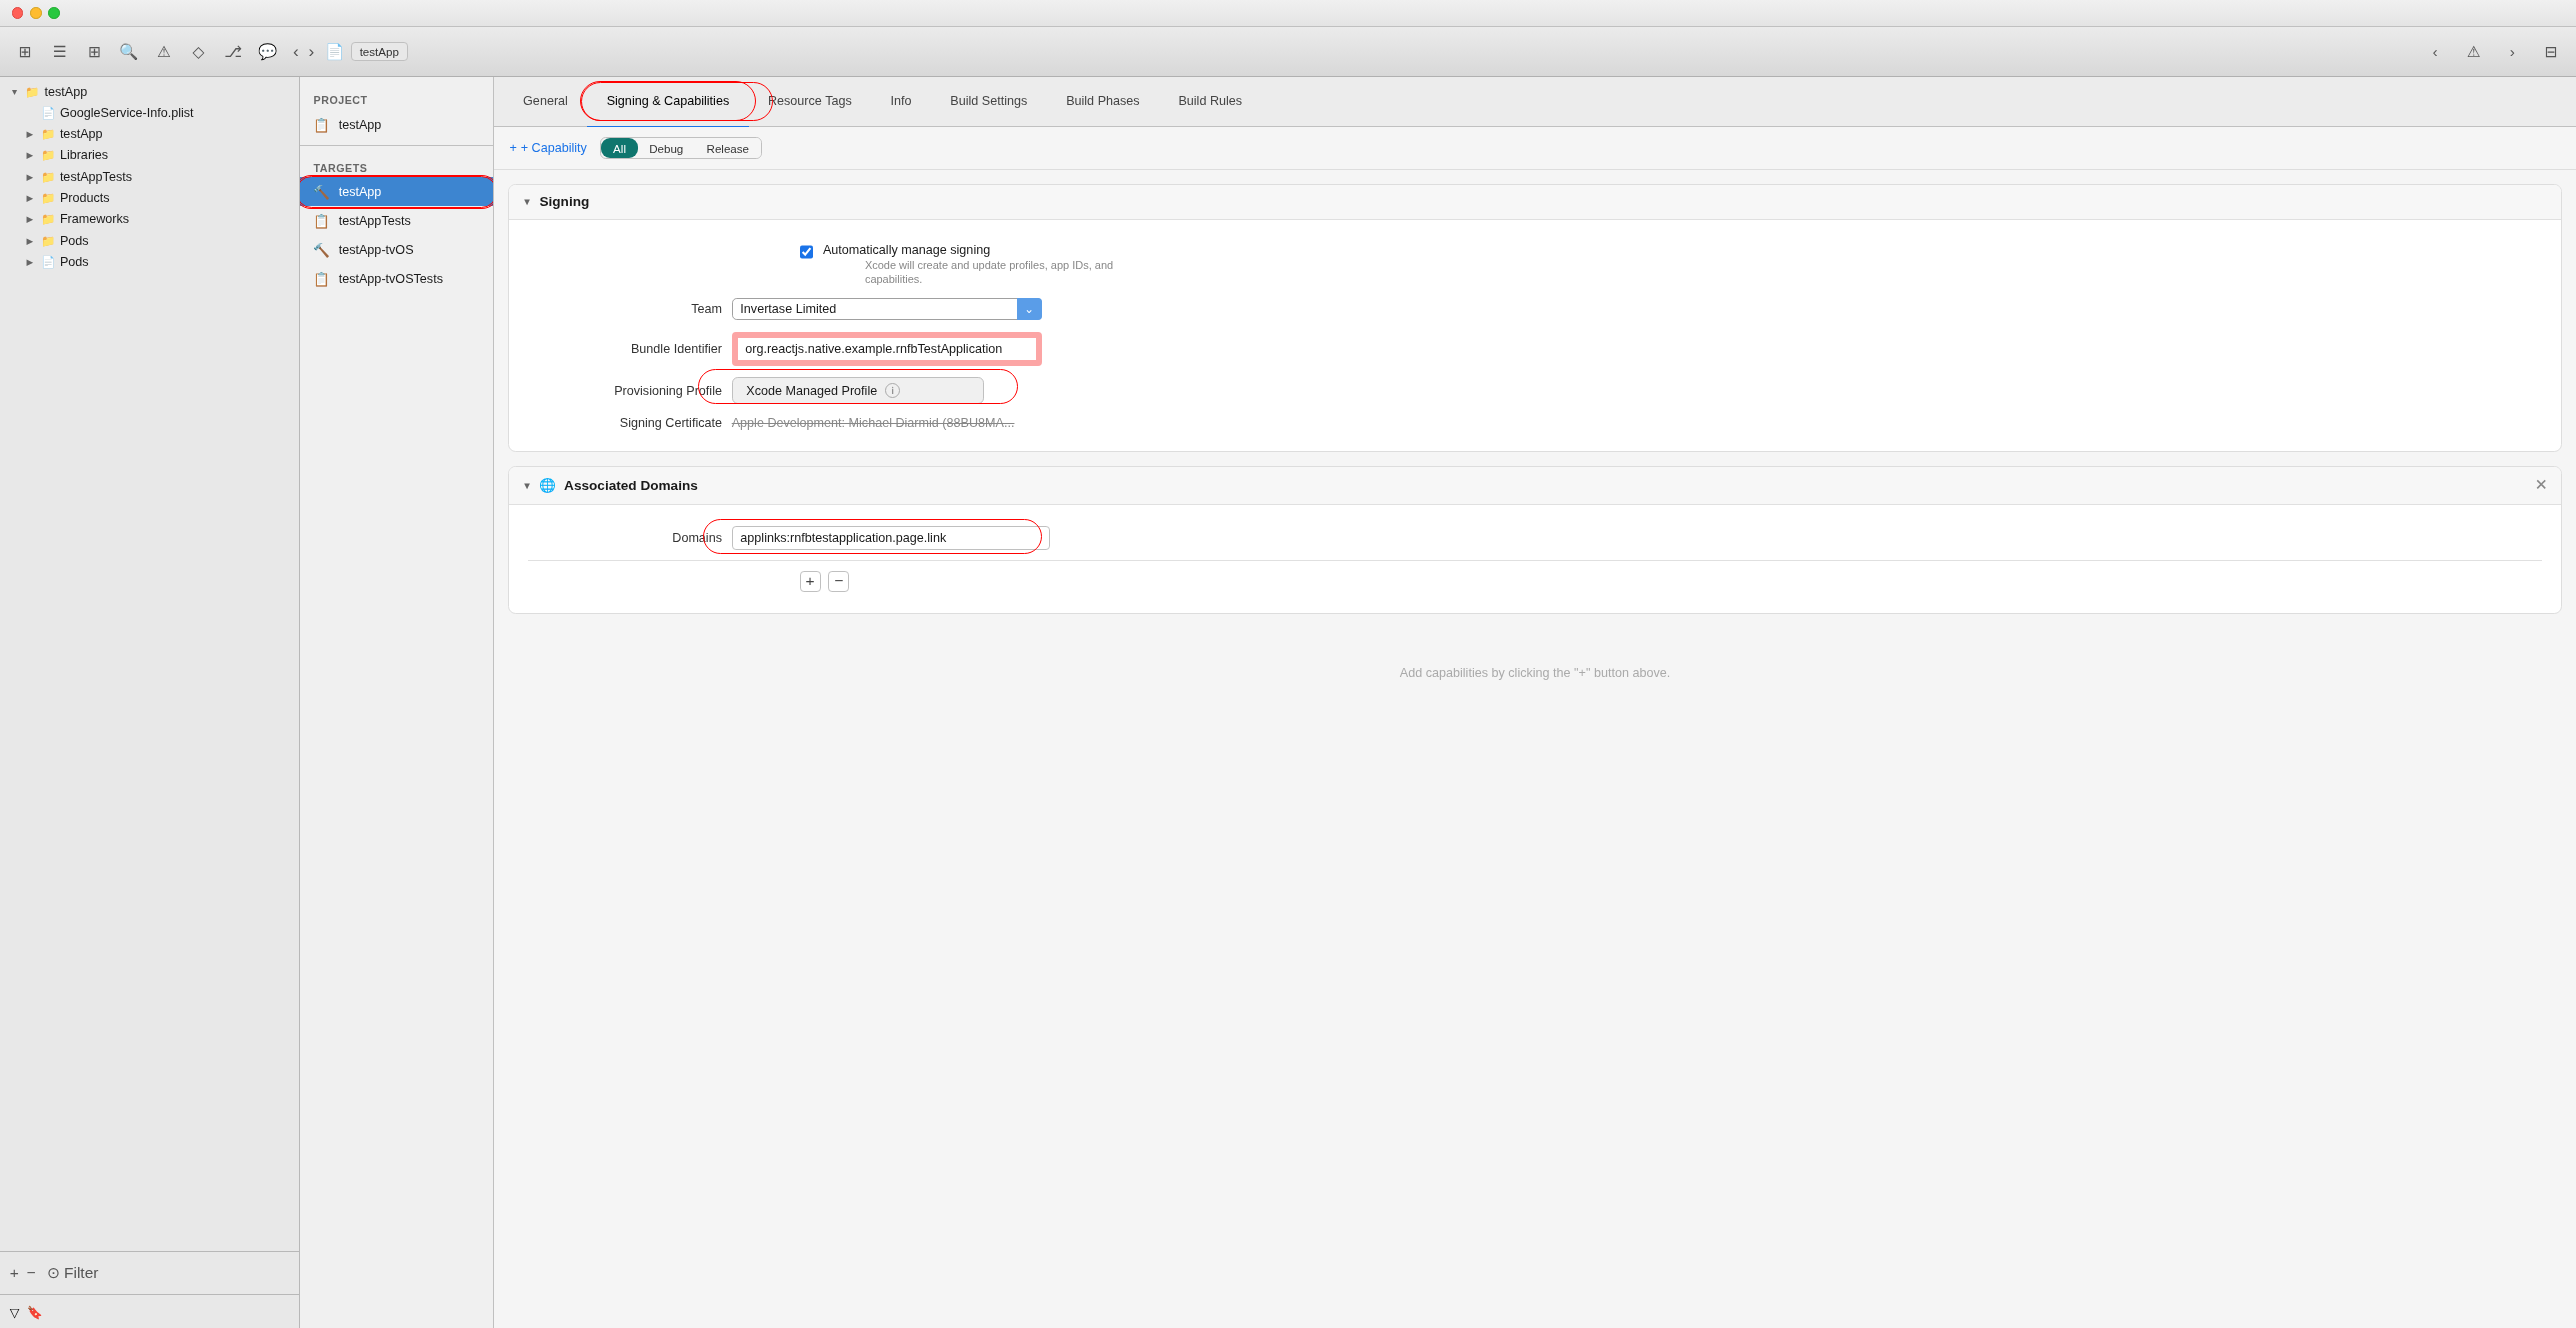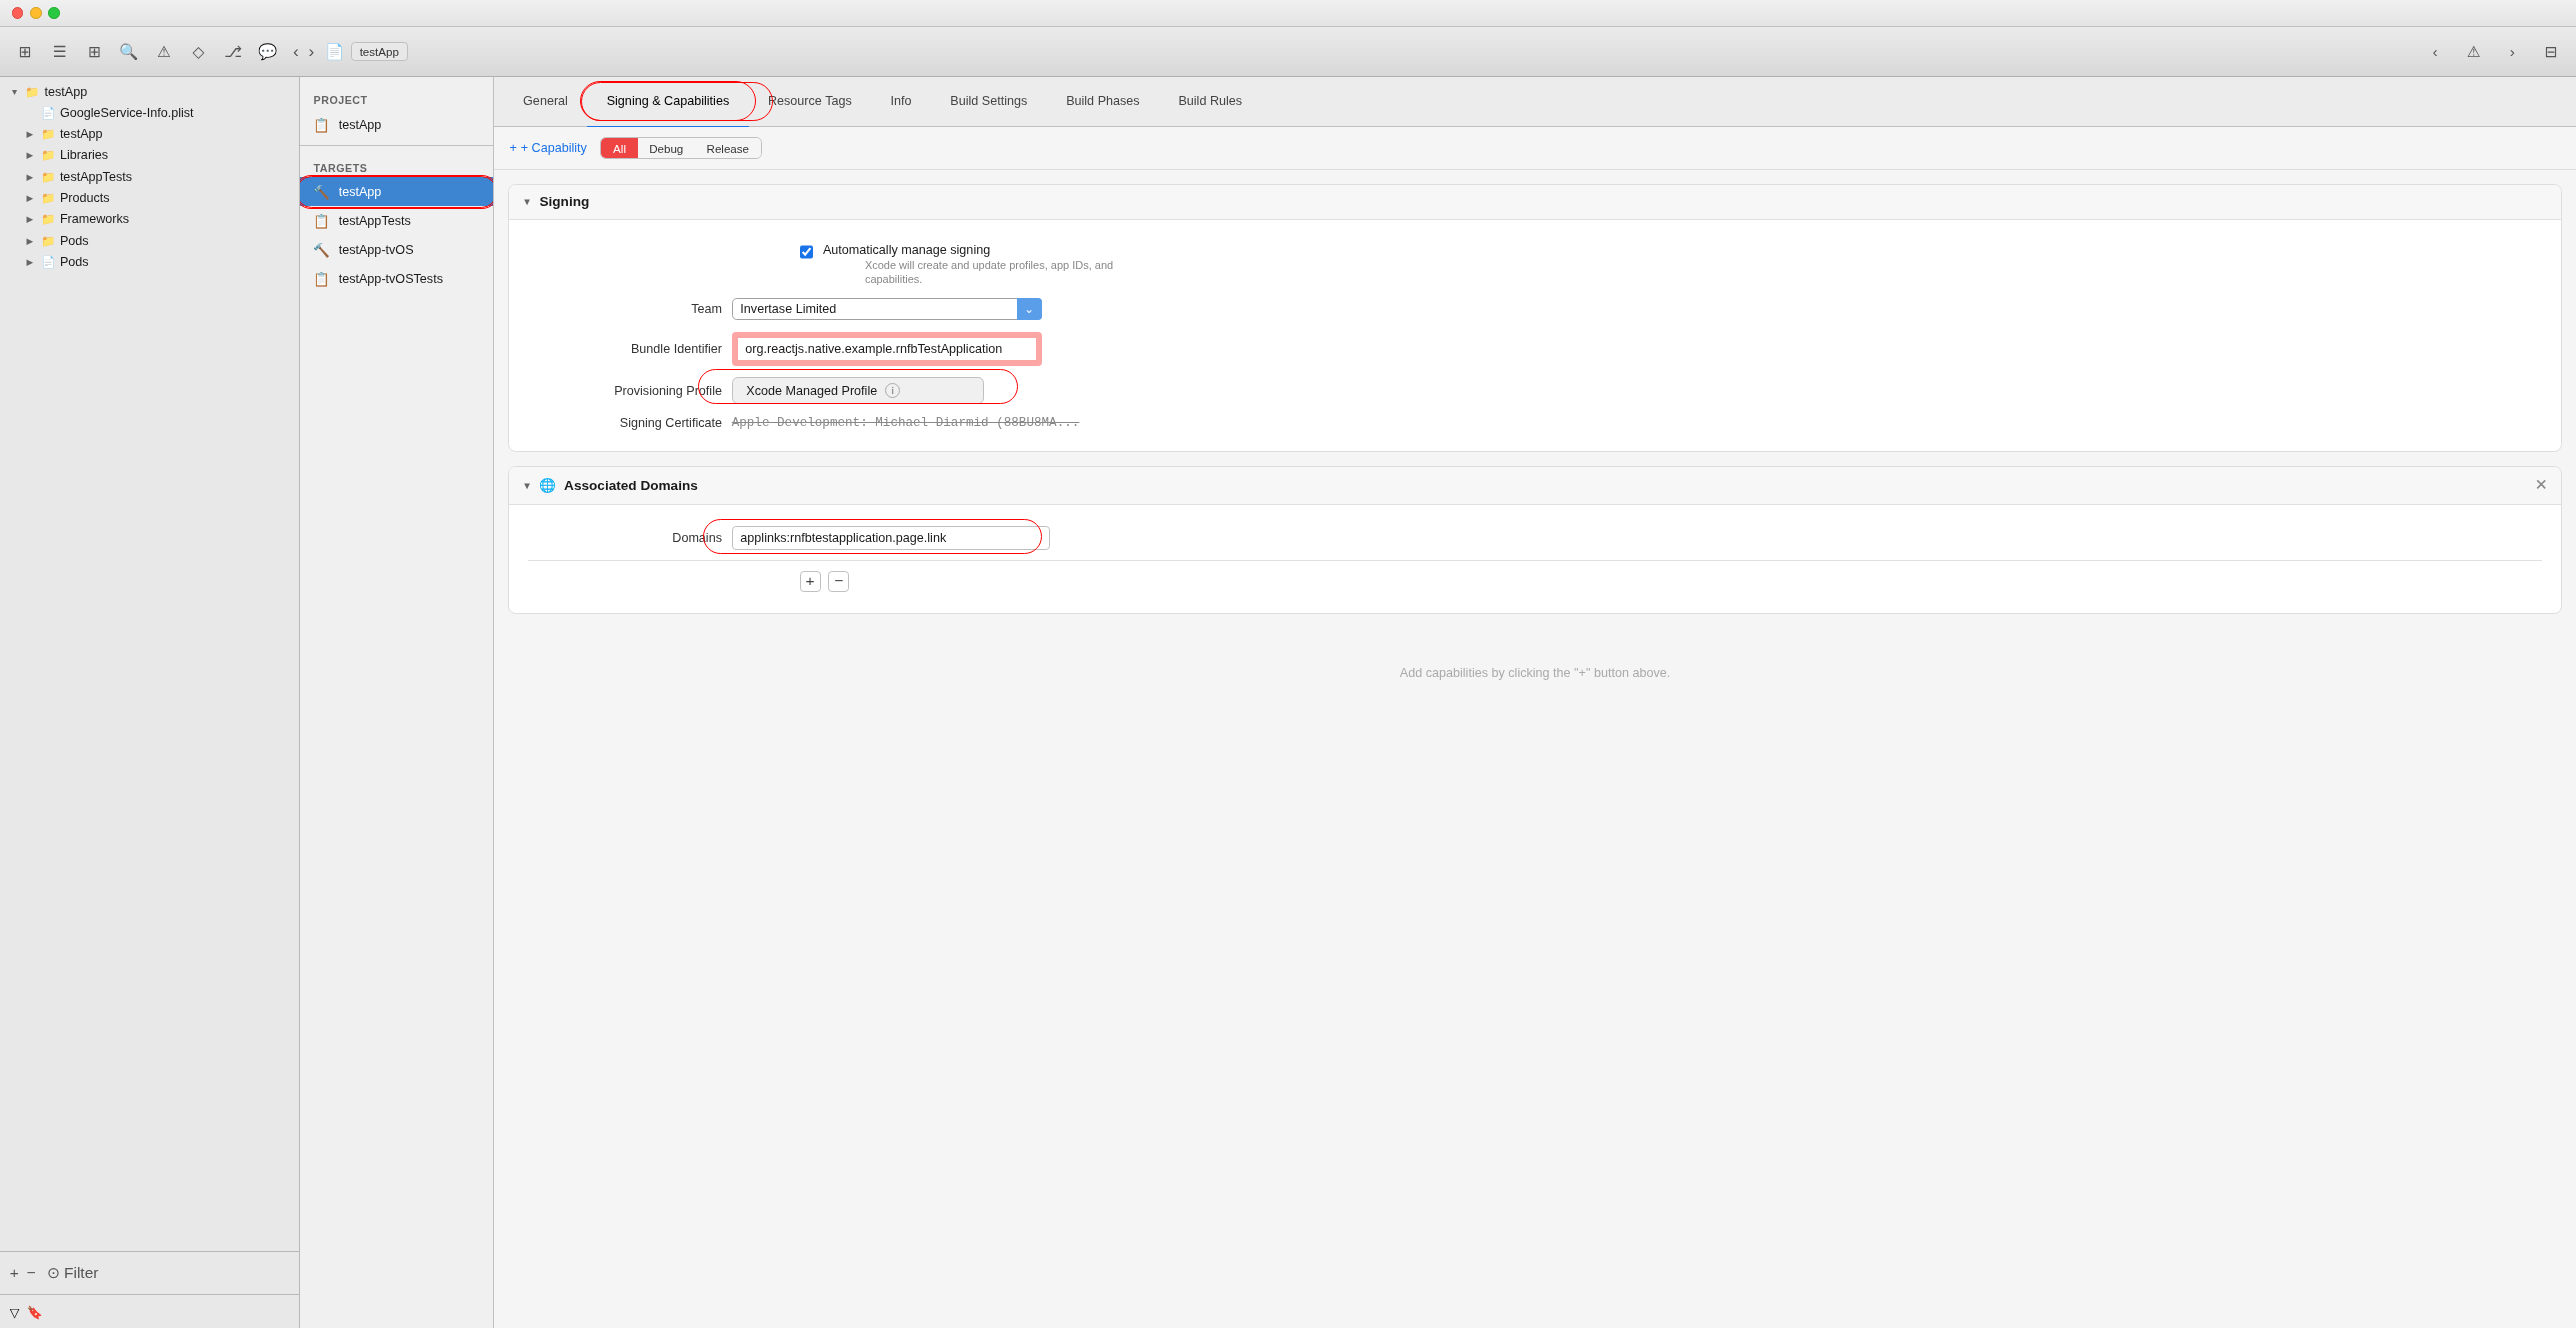--- a/index.html
+++ b/index.html
@@ -255,22 +255,23 @@
     }
     .filter-group .f-btn {
       padding: 3.9px 11.6px;
       background: #f5f5f5;
       border: none;
       font-size: 11.6px;
       cursor: pointer;
       color: #333;
     }
     .filter-group .f-btn.active {
-      background: #ef4444;
+      background: #0f766e;
       color: white;
+      border-radius: 9px;
     }
 
     
     .content-area {
       flex: 1;
       overflow-y: auto;
       padding: 0;
       background: #f5f5f5;
     }
 
@@ -397,21 +398,20 @@
       gap: 7.7px;
       min-width: 252px;
       position: relative;
     }
 
     
     .strikethrough {
       text-decoration: line-through;
       color: #888;
       font-size: 12.6px;
-      font-family: Liberation Mono, monospace;
     }
     .domain-input {
       background: white;
       border: 1px solid #c0c0c0;
       border-radius: 3.9px;
       padding: 3.9px 7.7px;
       font-size: 12.6px;
       width: 318px;
       color: #1a1a1a;
     }

